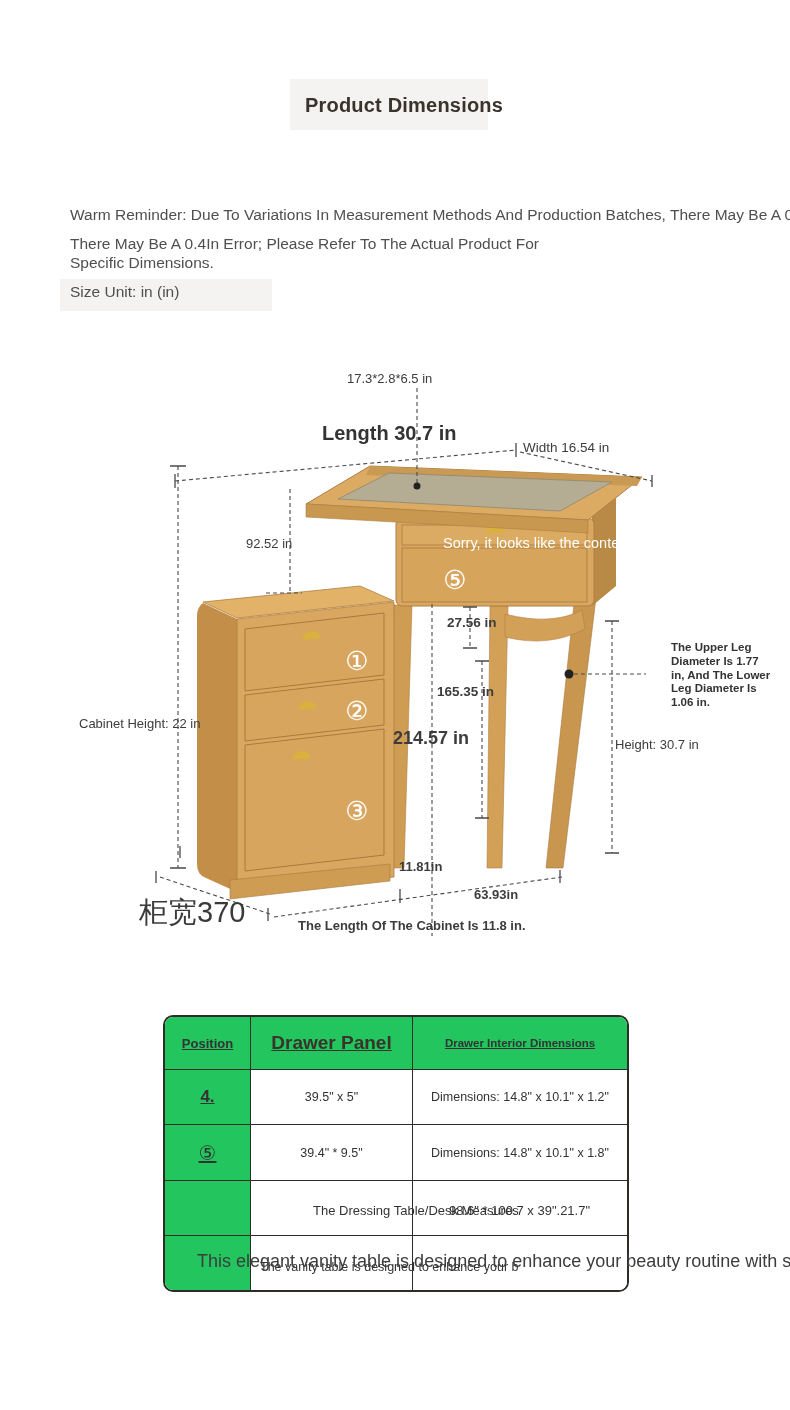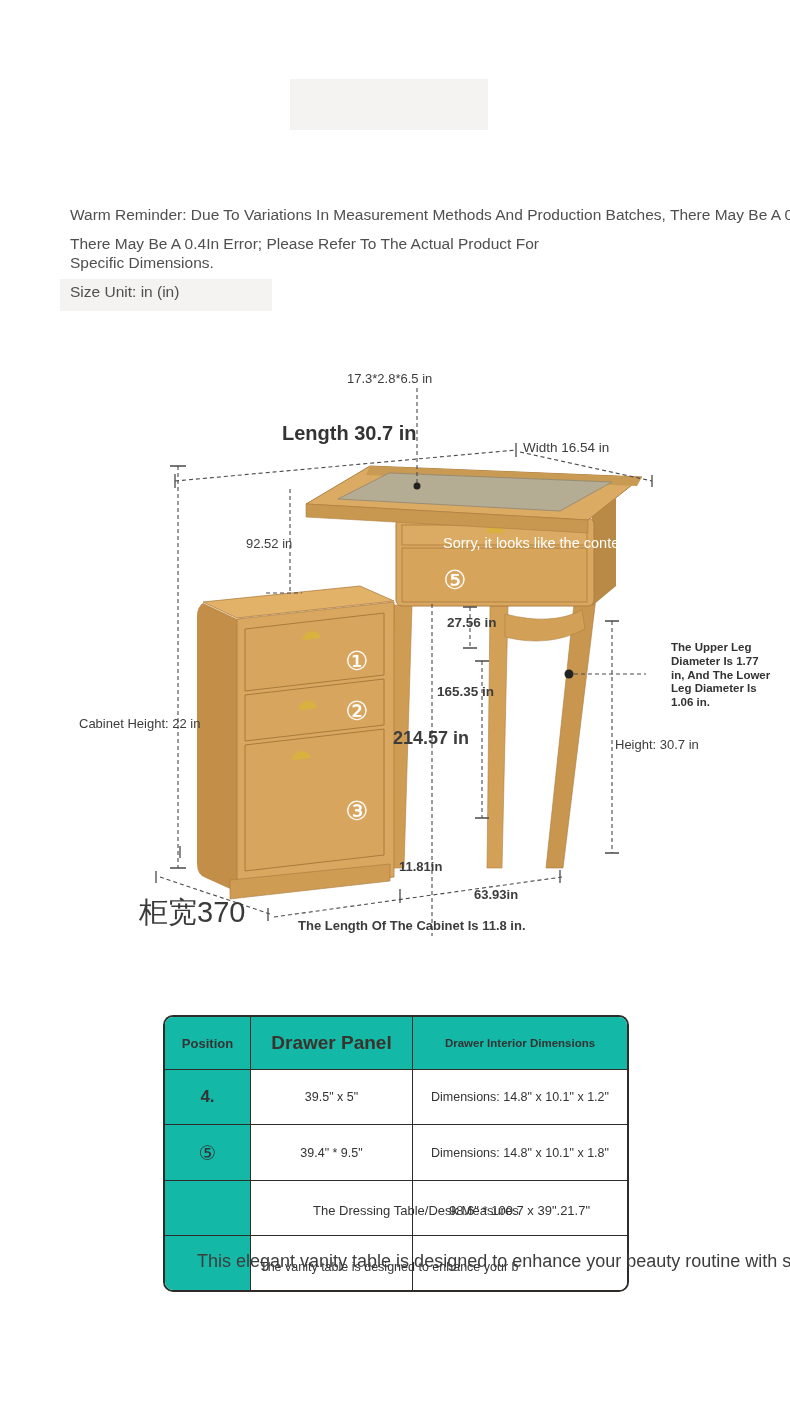--- a/index.html
+++ b/index.html
@@ -5,51 +5,52 @@
   html,body{margin:0;padding:0;}
   .page{position:relative;width:790px;height:1410px;background:#ffffff;overflow:hidden;
         font-family:"Liberation Sans","DejaVu Sans",sans-serif;color:#3f3f3f;}
   .abs{position:absolute;}
   .nowrap{white-space:nowrap;}
   .gray-box{position:absolute;background:#f4f3f1;}
   .page-title{font-size:20px;font-weight:bold;color:#3a332c;letter-spacing:.2px;}
   .notice{font-size:15.5px;color:#4f4f4f;}
   .lbl{position:absolute;font-size:13px;color:#3c3c3c;font-weight:600;white-space:nowrap;}
   .lbl-light{font-weight:normal;}
-  .length-lbl{font-size:20px;font-weight:bold;color:#333;}
+  .length-lbl{font-size:20px;font-weight:bold;color:#333;margin-left:40px;}
   .cn-lbl{font-size:29px;font-weight:normal;color:#3a3a3a;}
   .marker{position:absolute;color:#ffffff;font-size:26px;line-height:26px;transform:translate(-50%,-50%);
           font-weight:normal;text-shadow:0 0 1px rgba(255,255,255,.6);}
   .overlay-error{position:absolute;color:#ffffff;font-size:14.5px;white-space:nowrap;font-weight:normal;}
   .leg-note{position:absolute;width:102px;font-size:11.5px;line-height:13.8px;color:#333;font-weight:600;margin-left:23px;}
   
   .dim-table{position:absolute;left:163px;top:1015px;width:466px;height:277px;border:2px solid #2f2b28;
              border-radius:10px;box-sizing:border-box;display:grid;
              grid-template-columns:86px 162px 1fr;grid-template-rows:53px 55px 56px 55px 1fr;overflow:hidden;background:#fff;}
   .cell{border-right:1.5px solid #2f2b28;border-bottom:1.5px solid #2f2b28;display:flex;align-items:center;
         justify-content:center;font-size:12.5px;color:#333;text-align:center;background:#fff;}
   .cell.last-col{border-right:none;}
   .cell.last-row{border-bottom:none;}
-  .cell.beige{background:#14b8a6;}
+  .cell.beige{background:#22c55e;text-decoration:underline;}
   .hdr-pos{font-size:13px;font-weight:600;}
   .hdr-panel{font-size:19px;font-weight:bold;color:#3a332c;}
   .hdr-int{font-size:11.5px;font-weight:bold;}
   .pos-num{font-size:17px;font-weight:bold;}
   .pos-circ{font-size:20px;}
   .tbl-overlap{position:absolute;font-size:13px;color:#333;white-space:nowrap;z-index:3;}
   .footer-big{position:absolute;left:197px;top:1251px;font-size:18px;color:#3d3d3d;white-space:nowrap;z-index:5;}
 </style>
 </head>
 <body>
 
 <div class="page">
 
   <div class="gray-box" style="left:290px;top:79px;width:198px;height:51px;"></div>
   <div class="gray-box" style="left:60px;top:279px;width:212px;height:32px;"></div>
 
+  <div class="abs page-title" style="left:305px;top:94px;">Product Dimensions</div>
 
   <div class="abs notice nowrap" style="left:70px;top:206px;">Warm Reminder: Due To Variations In Measurement Methods And Production Batches, There May Be A 0.4In Error;</div>
   <div class="abs notice" style="left:70px;top:235px;width:560px;">There May Be A 0.4In Error; Please Refer To The Actual Product For</div>
   <div class="abs notice" style="left:70px;top:254px;width:560px;">Specific Dimensions.</div>
   <div class="abs notice" style="left:70px;top:283px;">Size Unit: in (in)</div>
 
   <svg class="abs" style="left:0;top:380px;" width="790" height="560" viewBox="0 0 790 560">
 
     <g>
 

